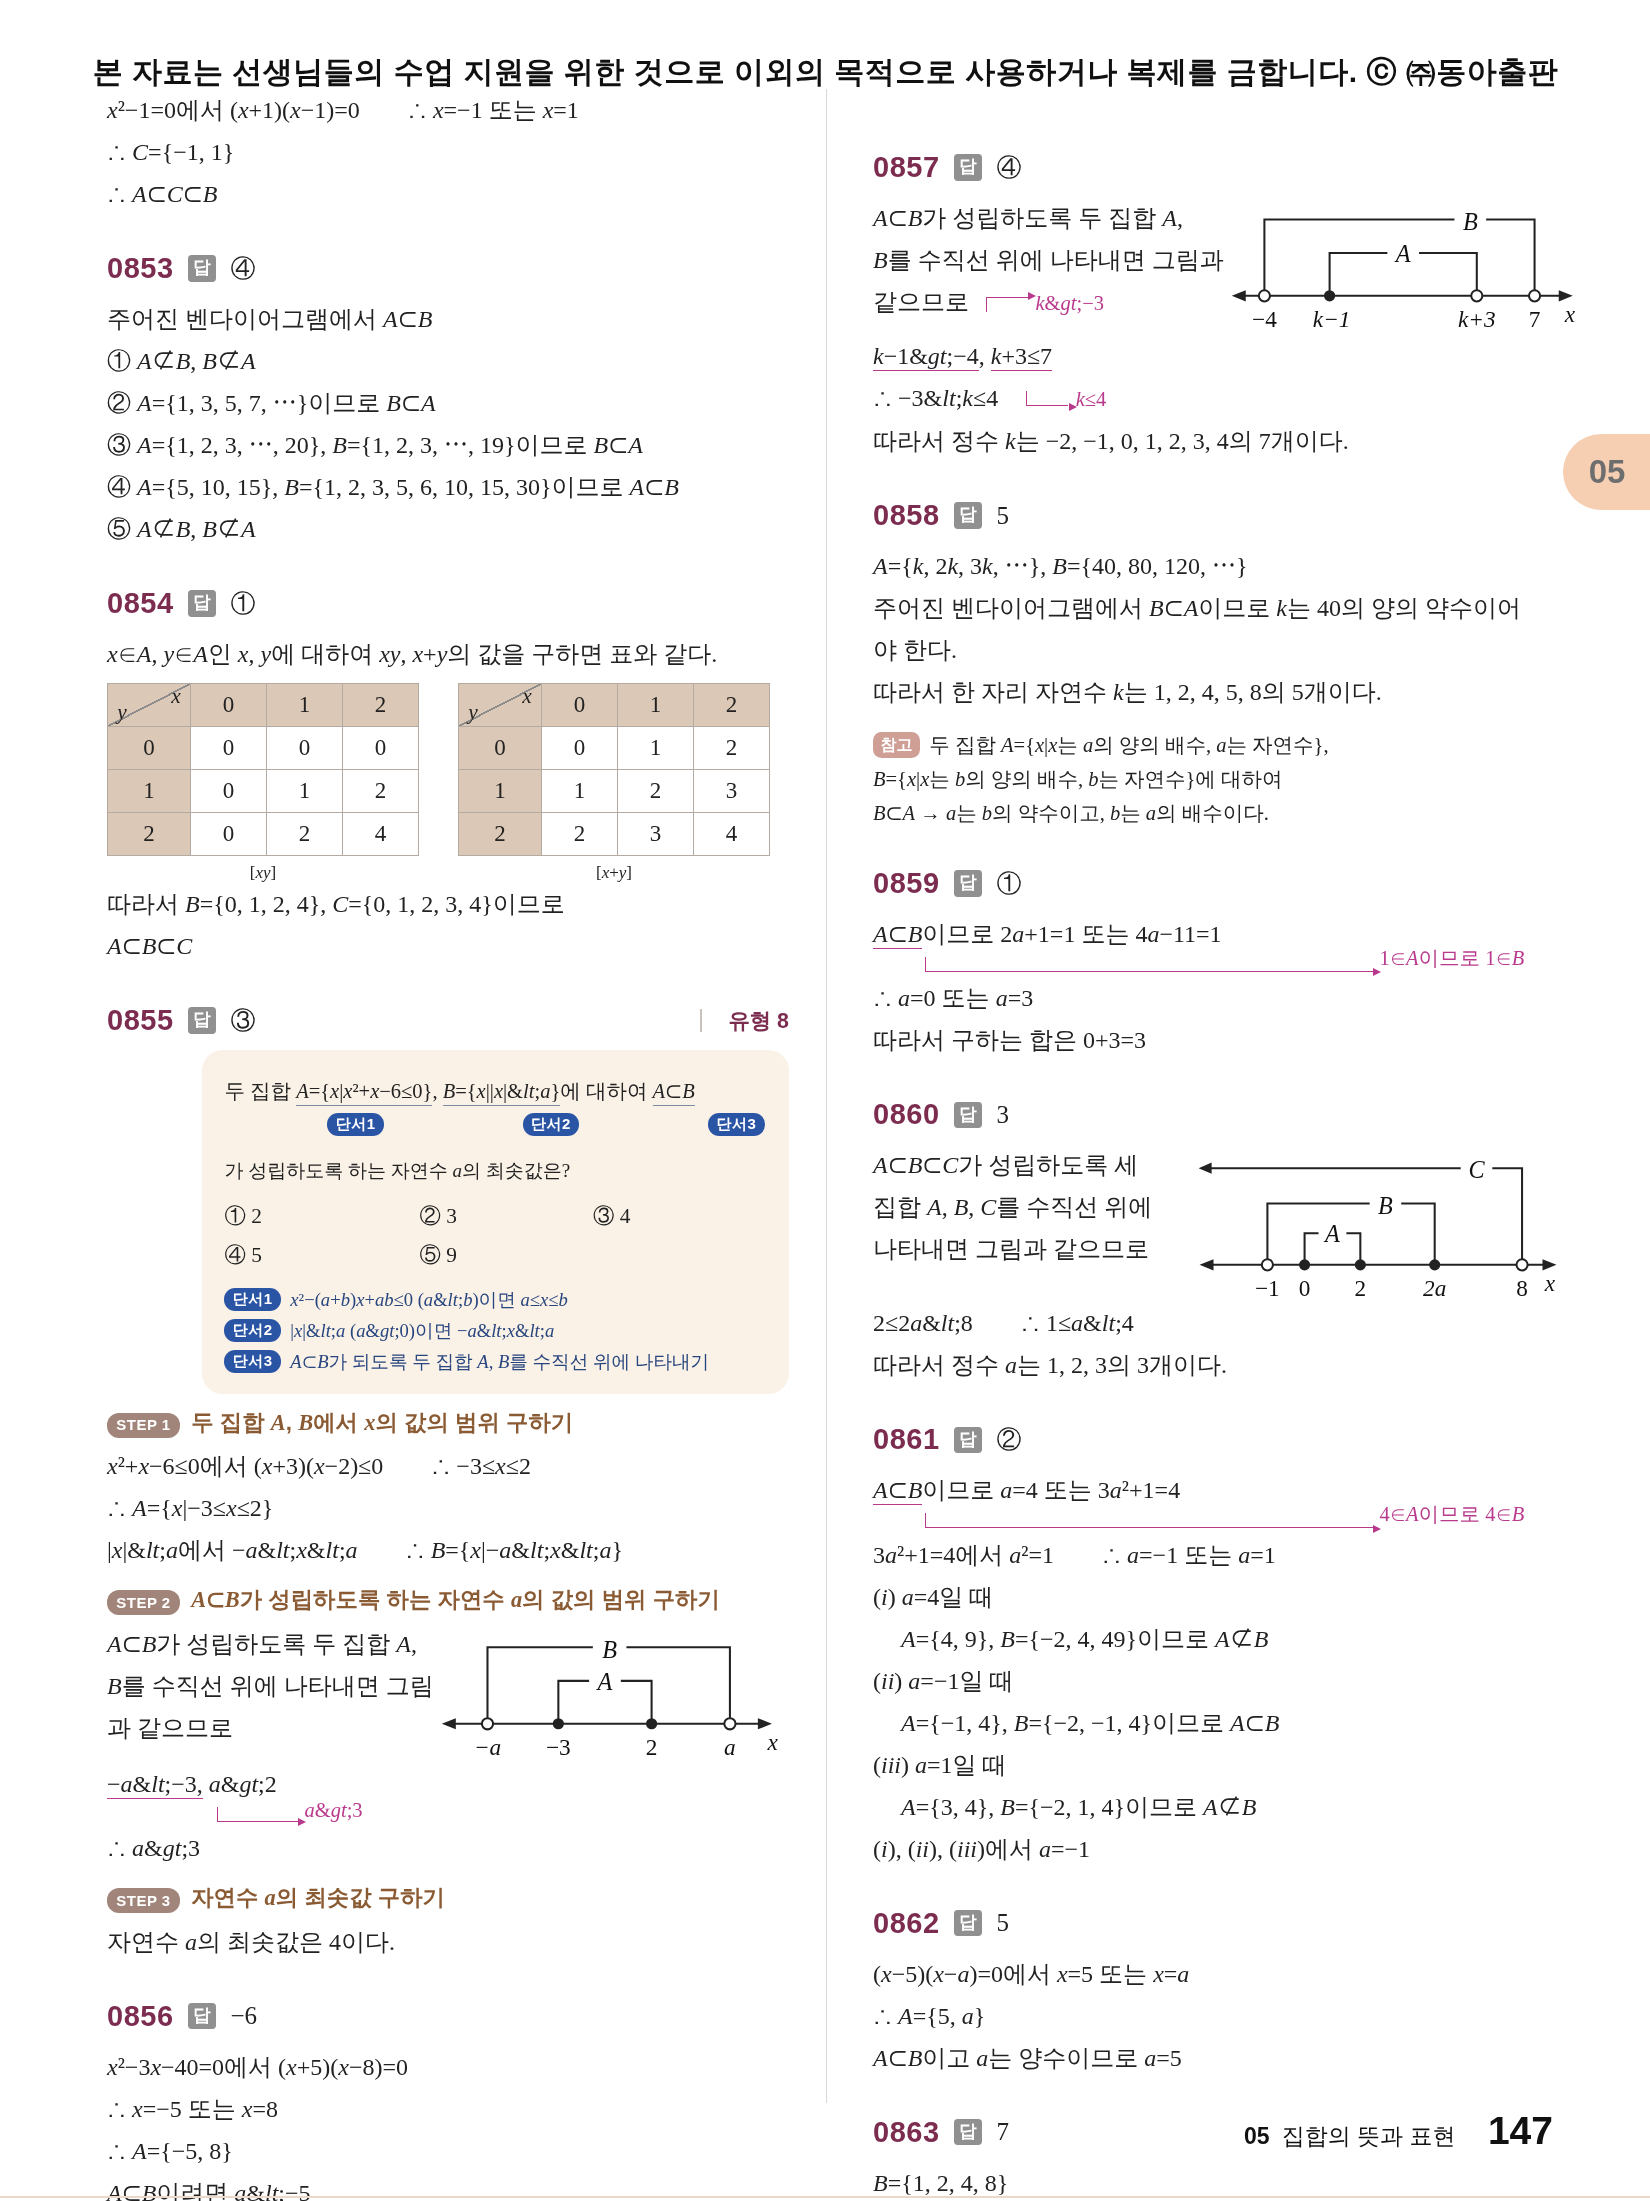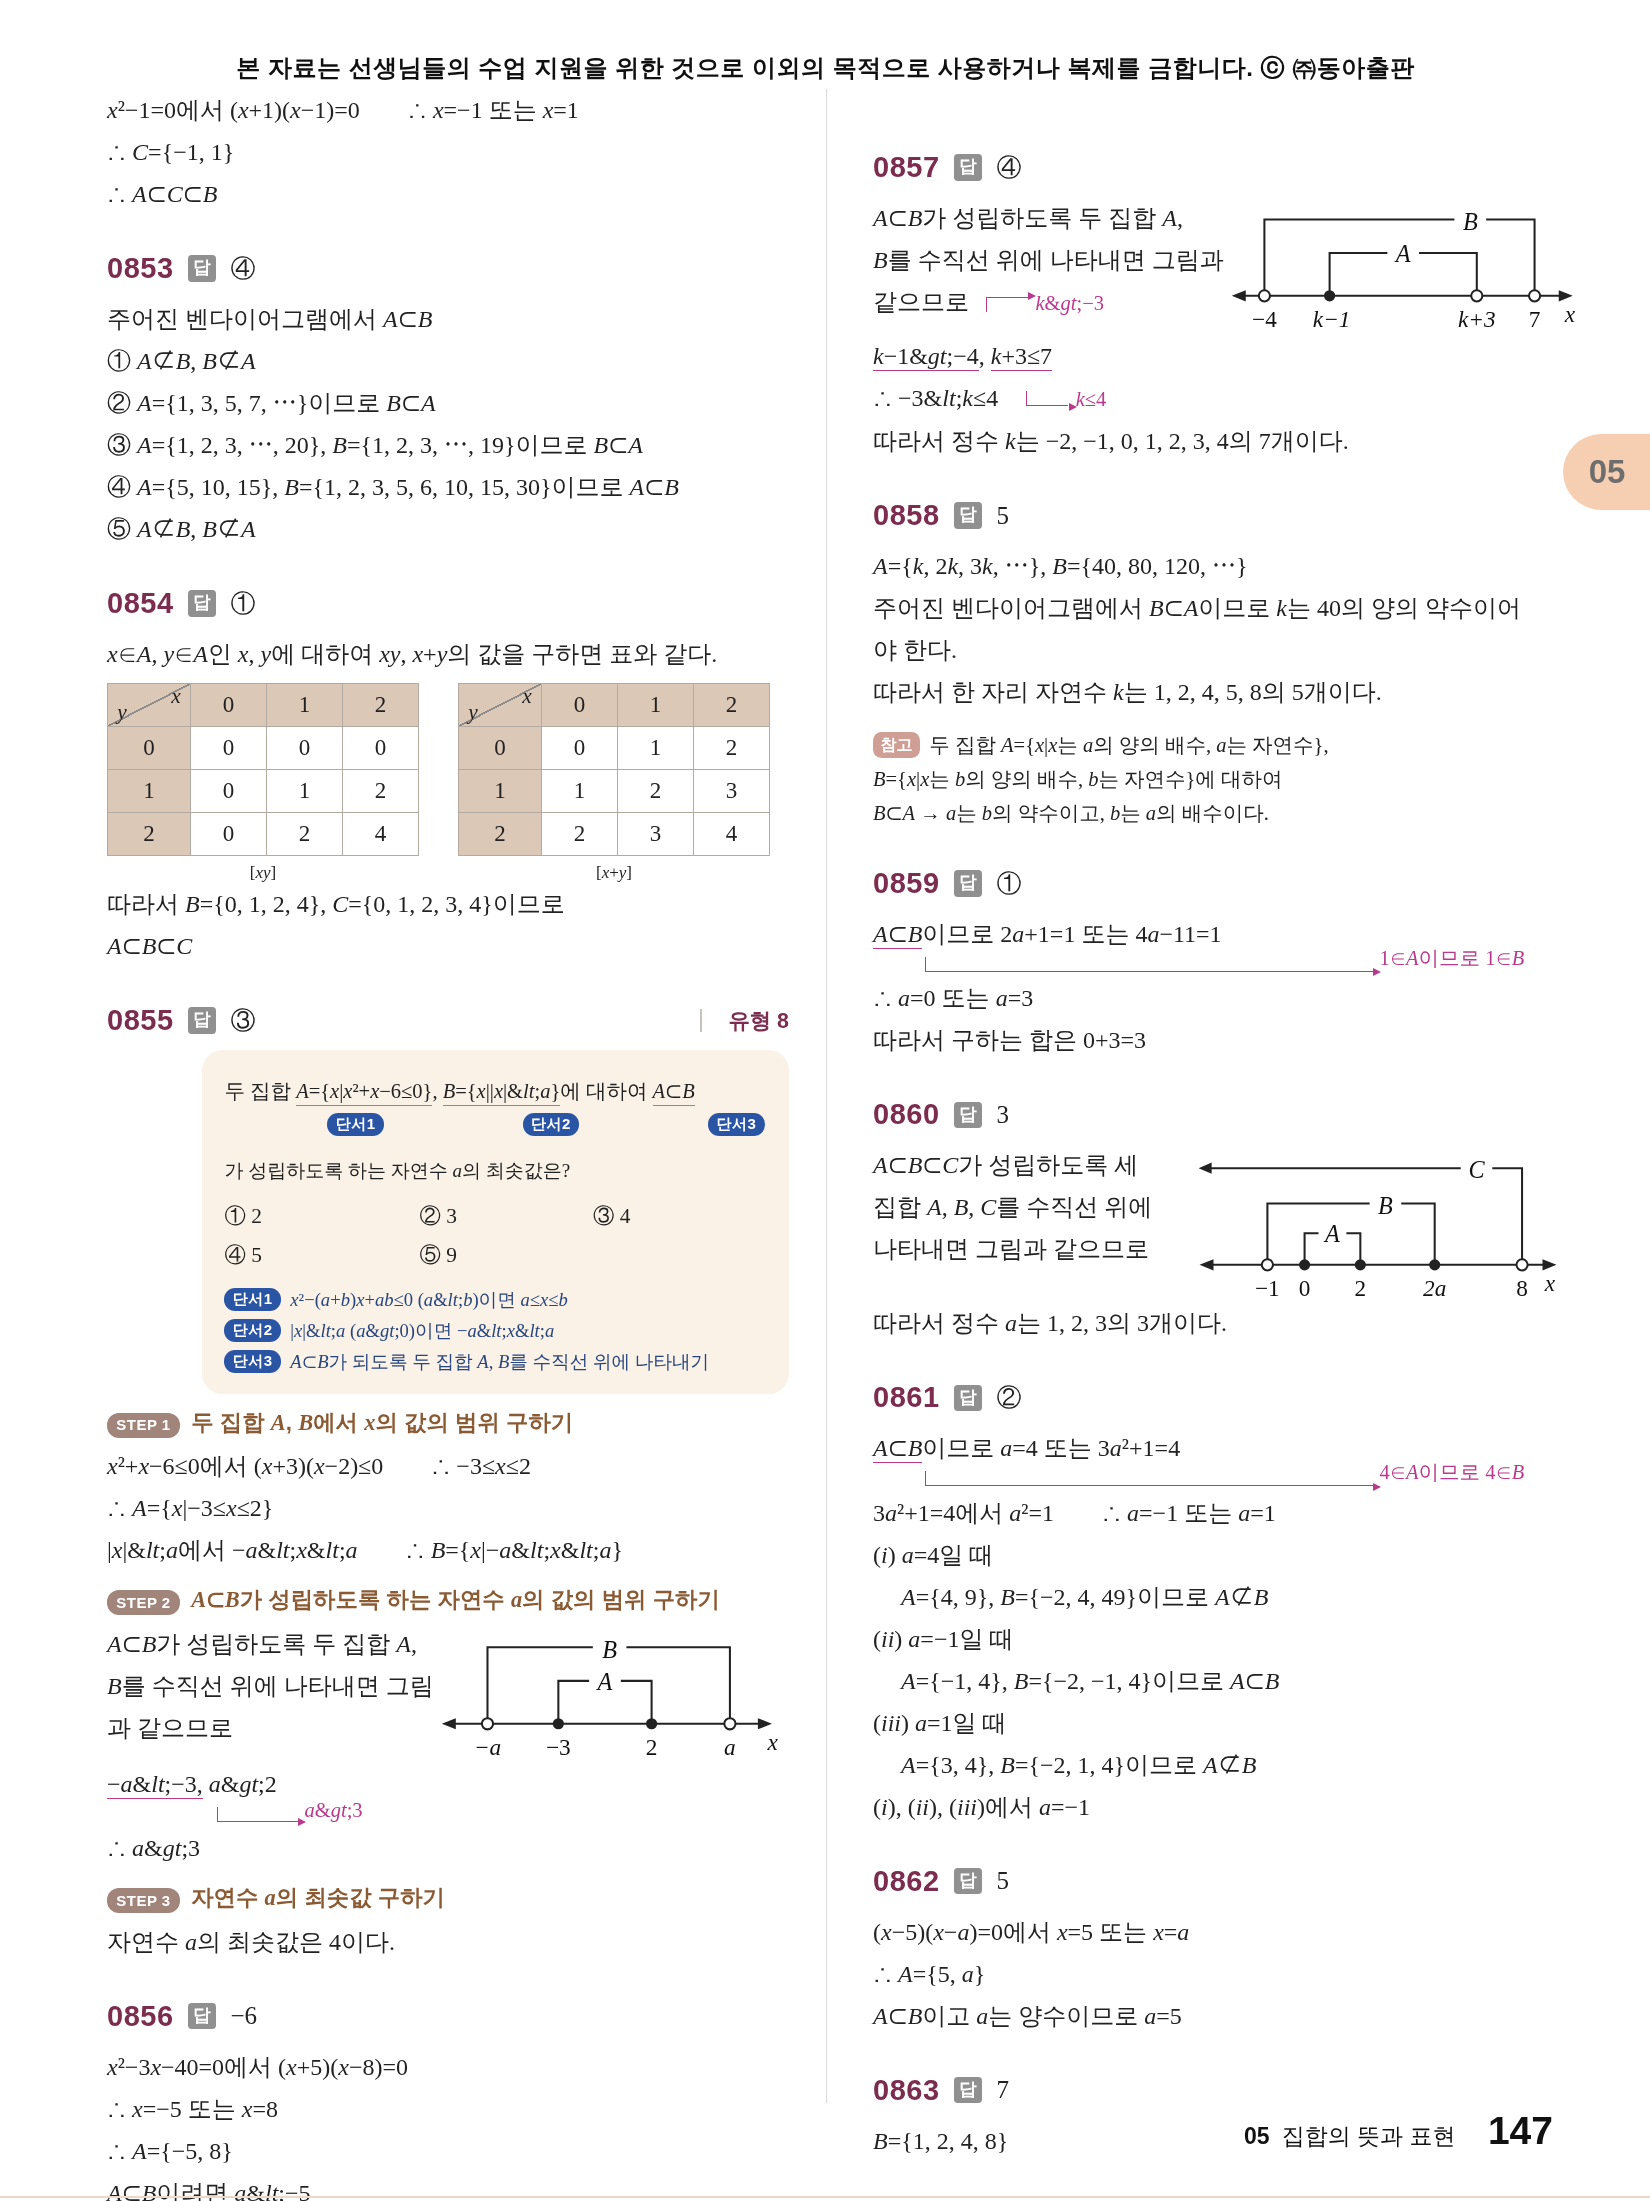--- a/index.html
+++ b/index.html
@@ -7,21 +7,21 @@
     --cream:#faf1e7; --blue:#2a55a5; --navy:#27457e; --stepc:#a1857a;
     --brown:#8a5a33; --peach:#f6cfb2; --ink:#222;
   }
   html,body{margin:0;padding:0;}
   body{
     width:1651px;height:2202px;position:relative;background:#ffffff;
     font-family:"Liberation Serif",serif;color:var(--ink);overflow:hidden;
   }
   .notice{
     position:absolute;top:52px;left:0;width:100%;text-align:center;
-    font-family:"Liberation Sans",sans-serif;font-weight:700;font-size:24px;color:#101010;
+    font-family:"Liberation Sans",sans-serif;font-weight:700;font-size:30px;color:#101010;
     letter-spacing:0.5px;
   }
   .divider{position:absolute;left:826px;top:89px;width:0.9px;height:2014px;background:#d9d9d9;}
   .col{position:absolute;width:682px;}
   .col-left{left:107px;top:89px;}
   .col-right{left:873px;top:127px;}
 
   .line{font-size:24px;line-height:42px;white-space:nowrap;}
   .ind{padding-left:28px;}
   .m i{font-family:"Liberation Serif",serif;font-style:italic;}
@@ -431,20 +431,21 @@
         <rect x="131" y="82" width="30" height="26" fill="#fff"></rect>
         <text class="sl" x="146" y="105">A</text>
         <text x="76" y="164">−1</text>
         <text x="116" y="164">0</text>
         <text x="176" y="164">2</text>
         <text class="it" x="256" y="164">2a</text>
         <text x="350" y="164">8</text>
         <text class="it" x="380" y="158">x</text>
       </svg>
     </div>
+    <div class="line m">2≤2<i>a</i>&amp;<i>lt</i>;8  ∴ 1≤<i>a</i>&amp;<i>lt</i>;4</div>
     <div class="line m">따라서 정수 <i>a</i>는 1, 2, 3의 3개이다.</div>
   </div>
 
   <div>
     <div class="prob-head">
       <span class="prob-num">0861</span>
       <span class="ans-badge">답</span>
       <span class="ans-val m">②</span>
     </div>
     <div class="line"><span class="pu m"><i>A</i>⊂<i>B</i></span><span class="m">이므로 <i>a</i>=4 또는 3<i>a</i>²+1=4</span></div>

